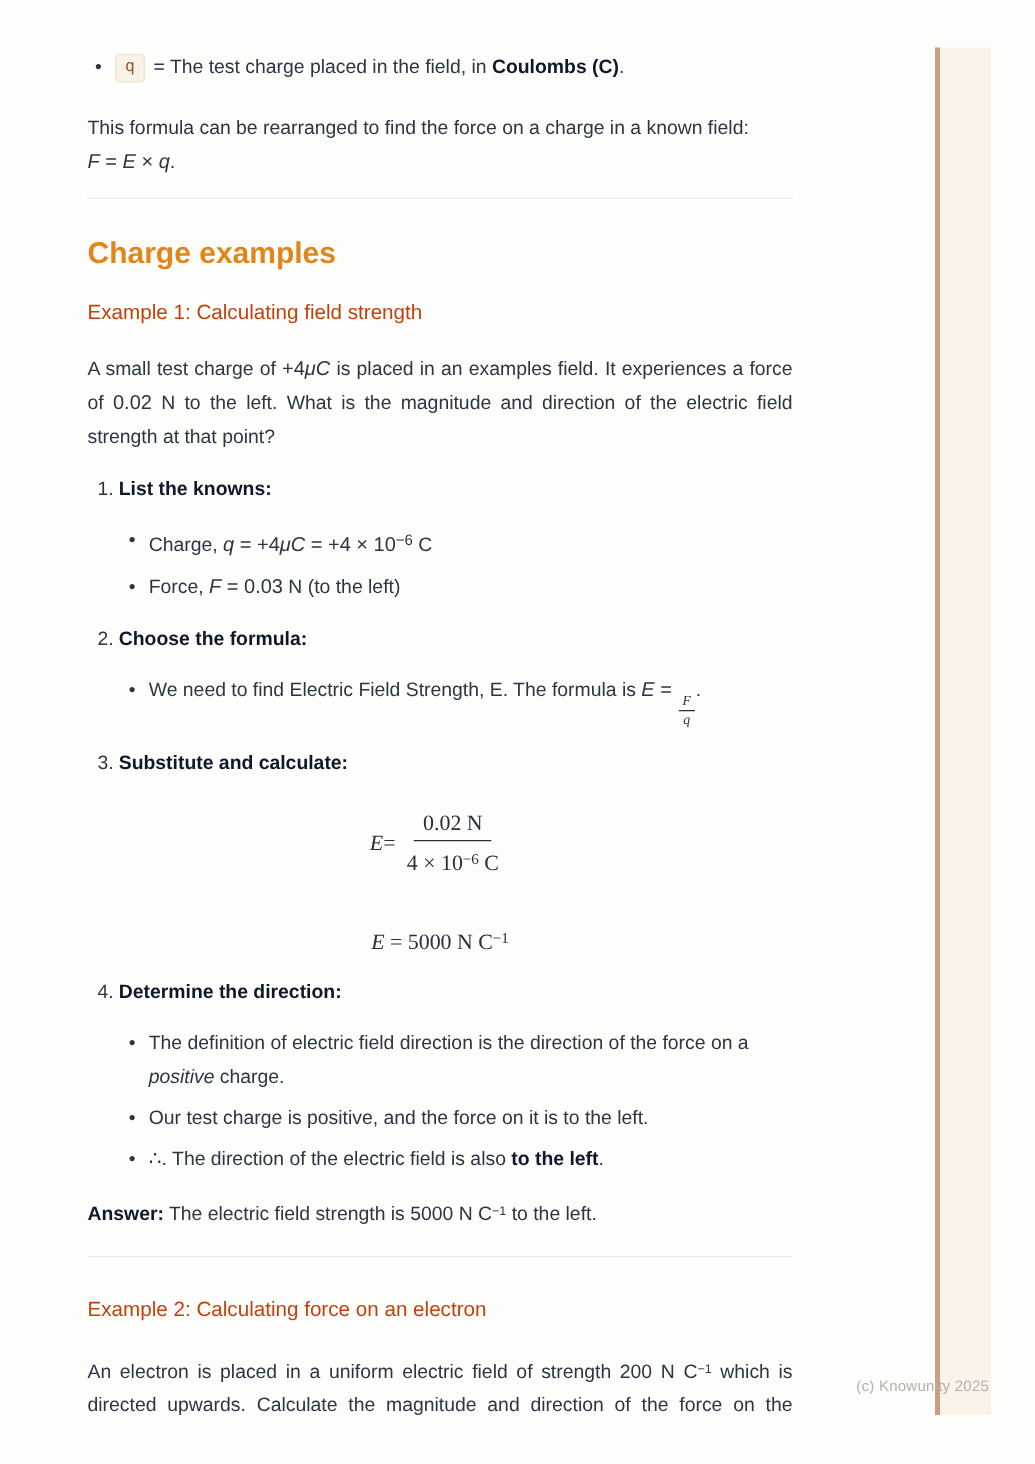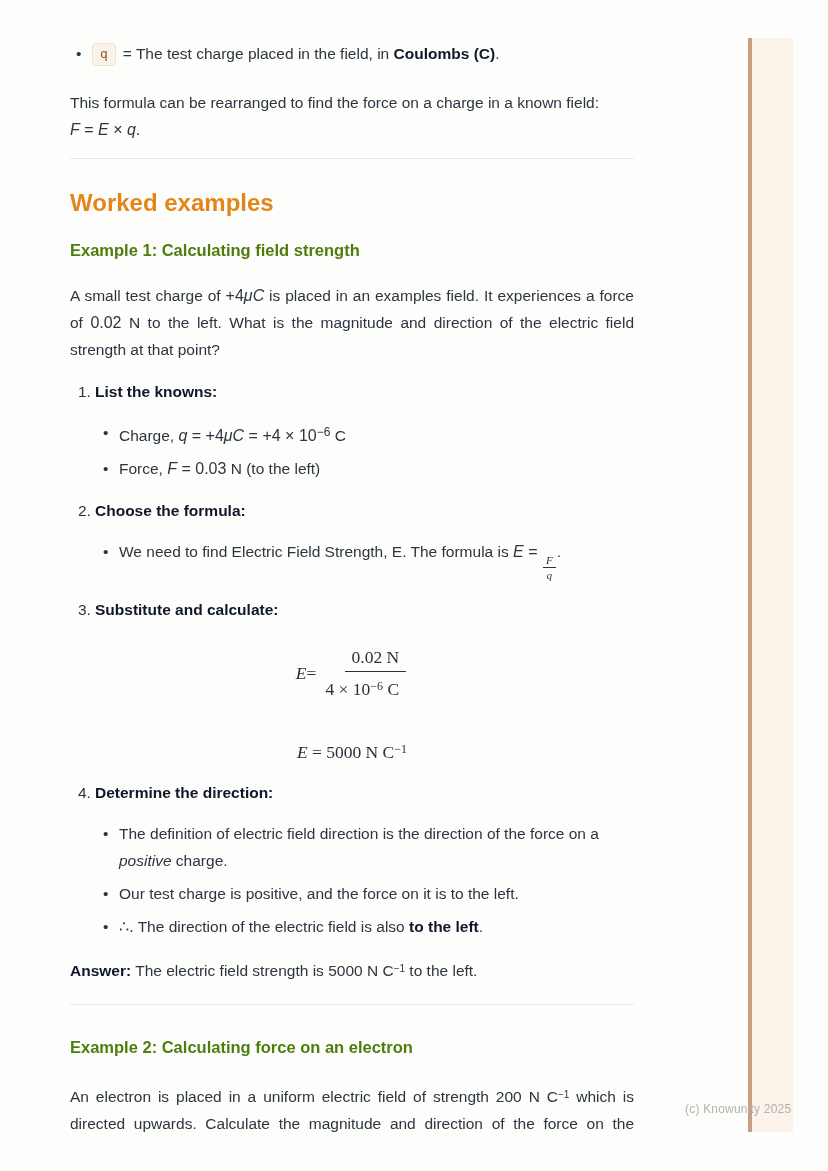--- a/index.html
+++ b/index.html
@@ -11,21 +11,21 @@
   .content{position:absolute;left:70px;top:0;width:564px;font-size:15.5px;line-height:27px;}
   
   .mt15{margin-top:15px}.mt20{margin-top:20px}.mt21{margin-top:21px}.mt22{margin-top:22px}
   .mt23{margin-top:23px}.mt29{margin-top:29px}.mt30{margin-top:30px}
   .mt31{margin-top:31px}.mt36{margin-top:36px}.mt40{margin-top:40px}
   p{margin:0}
   .just{text-align:justify}
   .just-last{text-align:justify;text-align-last:justify}
   b,.bold{font-weight:700;color:#0f172a}
   h2{font-size:24px;line-height:29px;font-weight:700;color:#e2861a;margin:0}
-  h3{font-size:16.5px;line-height:22px;font-weight:700;color:#4d7c0f;margin:0}
+  h3{font-size:16.5px;line-height:22px;font-weight:400;color:#c2410c;margin:0}
   hr{border:none;border-top:1px solid #e8e8e5;margin:0;height:0}
   
   .ulist{padding-left:33px}
   .top-ul{padding-left:6px}
   .li{display:flex;align-items:flex-start}
   .li + .li{margin-top:6px}
   .dot{flex:none;width:16px;color:#2c3542}
   .li-body{flex:1;min-width:0}
   .step{margin-top:15px;padding-left:8px}
   .snum{display:inline-block;width:17px}
@@ -33,21 +33,21 @@
   .chip{
     display:inline-block;background:#f8f2e7;border:1px solid #ece3d2;border-radius:4px;
     padding:0 7px 1px;font-family:"DejaVu Sans Mono",monospace;font-size:13px;line-height:20px;
     color:#9d5425;margin-right:7px;vertical-align:1px;
   }
   
   .m{font-family:Liberation Sans, sans-serif;font-size:16px}
   .mi{font-style:italic}
   .tsup{font-size:10px;vertical-align:4px;letter-spacing:0}
   .dmath{text-align:center;font-family:"Liberation Serif",serif;font-size:17.5px;color:#27303c;line-height:24px}
-  .frac{display:inline-flex;flex-direction:column;align-items:flex-end;vertical-align:middle;margin:0 2px}
+  .frac{display:inline-flex;flex-direction:column;align-items:center;vertical-align:middle;margin:0 2px}
   .frac .fnum{padding:0 7px 2px;border-bottom:1.4px solid #27303c}
   .frac .fden{padding:2px 7px 0}
   .dsup{font-size:12px;vertical-align:5px}
   .ifrac{
     display:inline-flex;flex-direction:column;align-items:center;font-family:"Liberation Serif",serif;
     font-size:11px;line-height:12px;vertical-align:-7px;margin:0 1px;
   }
   .ifrac .fnum{border-bottom:1px solid #27303c;padding:0 3px 1px;font-style:italic}
   .ifrac .fden{padding:1px 3px 0;font-style:italic}
   .dispwrap{display:flex;justify-content:center;align-items:center}
@@ -80,21 +80,21 @@
       </div>
     </div>
 
     <p class="mt22">
       <span>This formula can be rearranged to find the force on a charge in a known field:</span><br>
       <span class="m"><span class="mi">F</span><span> = </span><span class="mi">E</span><span> × </span><span class="mi">q</span><span>.</span></span>
     </p>
 
     <hr class="mt15">
 
-    <h2 class="mt29">Worked examples</h2>
+    <h2 class="mt29">Charge examples</h2>
 
     <h3 class="mt22">Example 1: Calculating field strength</h3>
 
     <p class="just mt21"><span>A small test charge of </span><span class="m">+4</span><span class="m mi">μC</span><span> is placed in an examples field. It experiences a force of </span><span class="m">0.02</span><span> N to the left. What is the magnitude and direction of the electric field strength at that point?</span></p>
 
     <div>
 
       <div class="step mt20">
         <span class="snum">1.</span><b>List the knowns:</b>
       </div>

